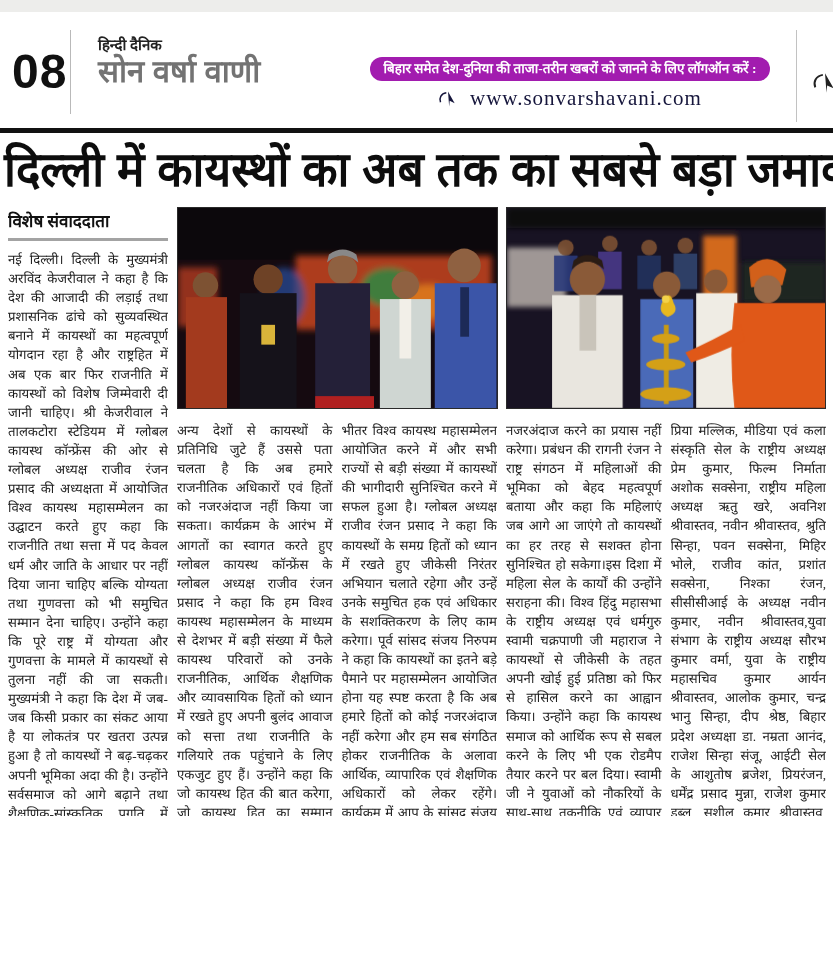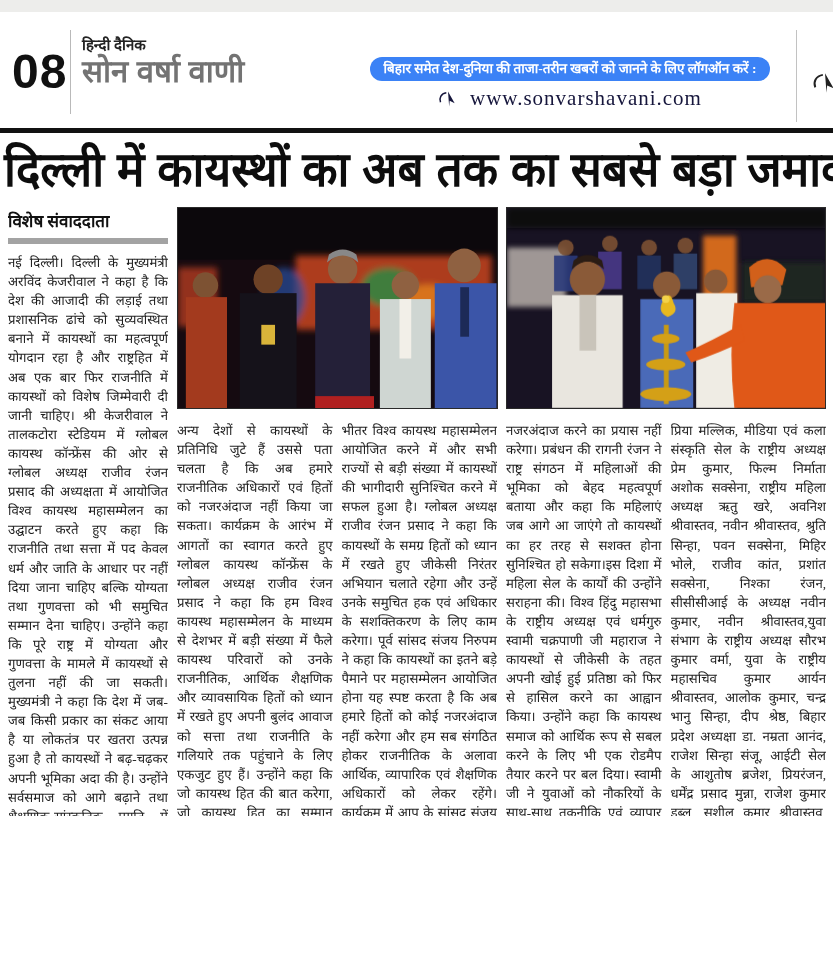--- a/index.html
+++ b/index.html
@@ -10,43 +10,43 @@
     background:#fff;
     overflow:hidden;
     font-family:"Liberation Serif", serif;
     color:#1c1c1c;
   }
   .topbar{position:absolute;left:0;top:0;width:833px;height:12px;background:#ededeb;border-bottom:1px solid #e0e0de;}
   
   .masthead{position:absolute;left:0;top:12px;width:833px;height:116px;background:#fff;}
   .page-num{position:absolute;left:12px;top:32px;font-size:48px;font-weight:bold;color:#111;letter-spacing:1px;font-family:"Liberation Sans",sans-serif;}
   .mast-vline{position:absolute;left:70px;top:18px;width:1px;height:84px;background:#b9b9b9;}
-  .brand{position:absolute;left:82px;top:22px;}
+  .brand{position:absolute;left:98px;top:22px;}
   .brand .tagline{font-size:15px;font-weight:bold;color:#222;}
   .brand .title{font-size:31px;font-weight:bold;color:#737373;line-height:34px;margin-top:1px;font-family:"Liberation Sans",sans-serif;}
   .brand .dateline{font-size:16px;font-weight:bold;color:#333;margin-top:4px;}
   .promo{position:absolute;left:345px;top:45px;width:450px;text-align:center;}
-  .pill{display:inline-block;background:#3b82f6;color:#fff;font-size:13.5px;font-weight:bold;padding:4px 14px;border-radius:14px;line-height:16px;}
+  .pill{display:inline-block;background:#a21caf;color:#fff;font-size:13.5px;font-weight:bold;padding:4px 14px;border-radius:14px;line-height:16px;}
   .url-row{margin-top:5px;font-size:21px;letter-spacing:1px;color:#16163c;display:flex;align-items:center;justify-content:center;gap:12px;}
   .cursor-icon{width:20px;height:20px;display:inline-block;}
   .edge-vline{position:absolute;left:796px;top:18px;width:1px;height:92px;background:#c2c2c2;}
   .edge-cursor{position:absolute;left:812px;top:58px;width:26px;height:26px;}
   .thick-rule{position:absolute;left:0;top:128px;width:833px;height:5px;background:#111;}
   
   .headline{
     position:absolute;left:4px;top:136px;width:825px;height:66px;
     margin:0;font-size:46px;line-height:64px;font-weight:800;color:#0d0d0d;
     text-align:center;white-space:nowrap;
     font-family:"Liberation Sans",sans-serif;
     transform:scaleY(1.05);transform-origin:top;
   }
   
   .article{position:absolute;left:8px;top:207px;width:818px;height:745px;display:flex;gap:9px;}
   .col-first{width:160px;flex:0 0 160px;overflow:hidden;}
-  .byline-wrap{font-size:17px;font-weight:bold;color:#111;padding:2px 0 6px 0;border-bottom:6px solid #a3a3a3;margin-bottom:9px;}
+  .byline-wrap{font-size:17px;font-weight:bold;color:#111;padding:2px 0 6px 0;border-bottom:3px solid #a3a3a3;margin-bottom:9px;}
   .right-area{flex:1;display:flex;flex-direction:column;}
   .photos{display:flex;gap:8px;height:202px;flex:0 0 202px;}
   .photo{flex:1;border:1px solid #2a2a2a;background:#120b10;overflow:hidden;}
   .photo svg{display:block;width:100%;height:100%;}
   .textcols{display:flex;gap:9px;margin-top:12px;flex:1;overflow:hidden;}
   .tcol{flex:1;overflow:hidden;}
   p.body{margin:0;font-size:13.2px;line-height:19.1px;text-align:justify;color:#1e1e1e;word-spacing:1px;}
   p.body b{font-weight:normal;}
 </style>
 </head>

